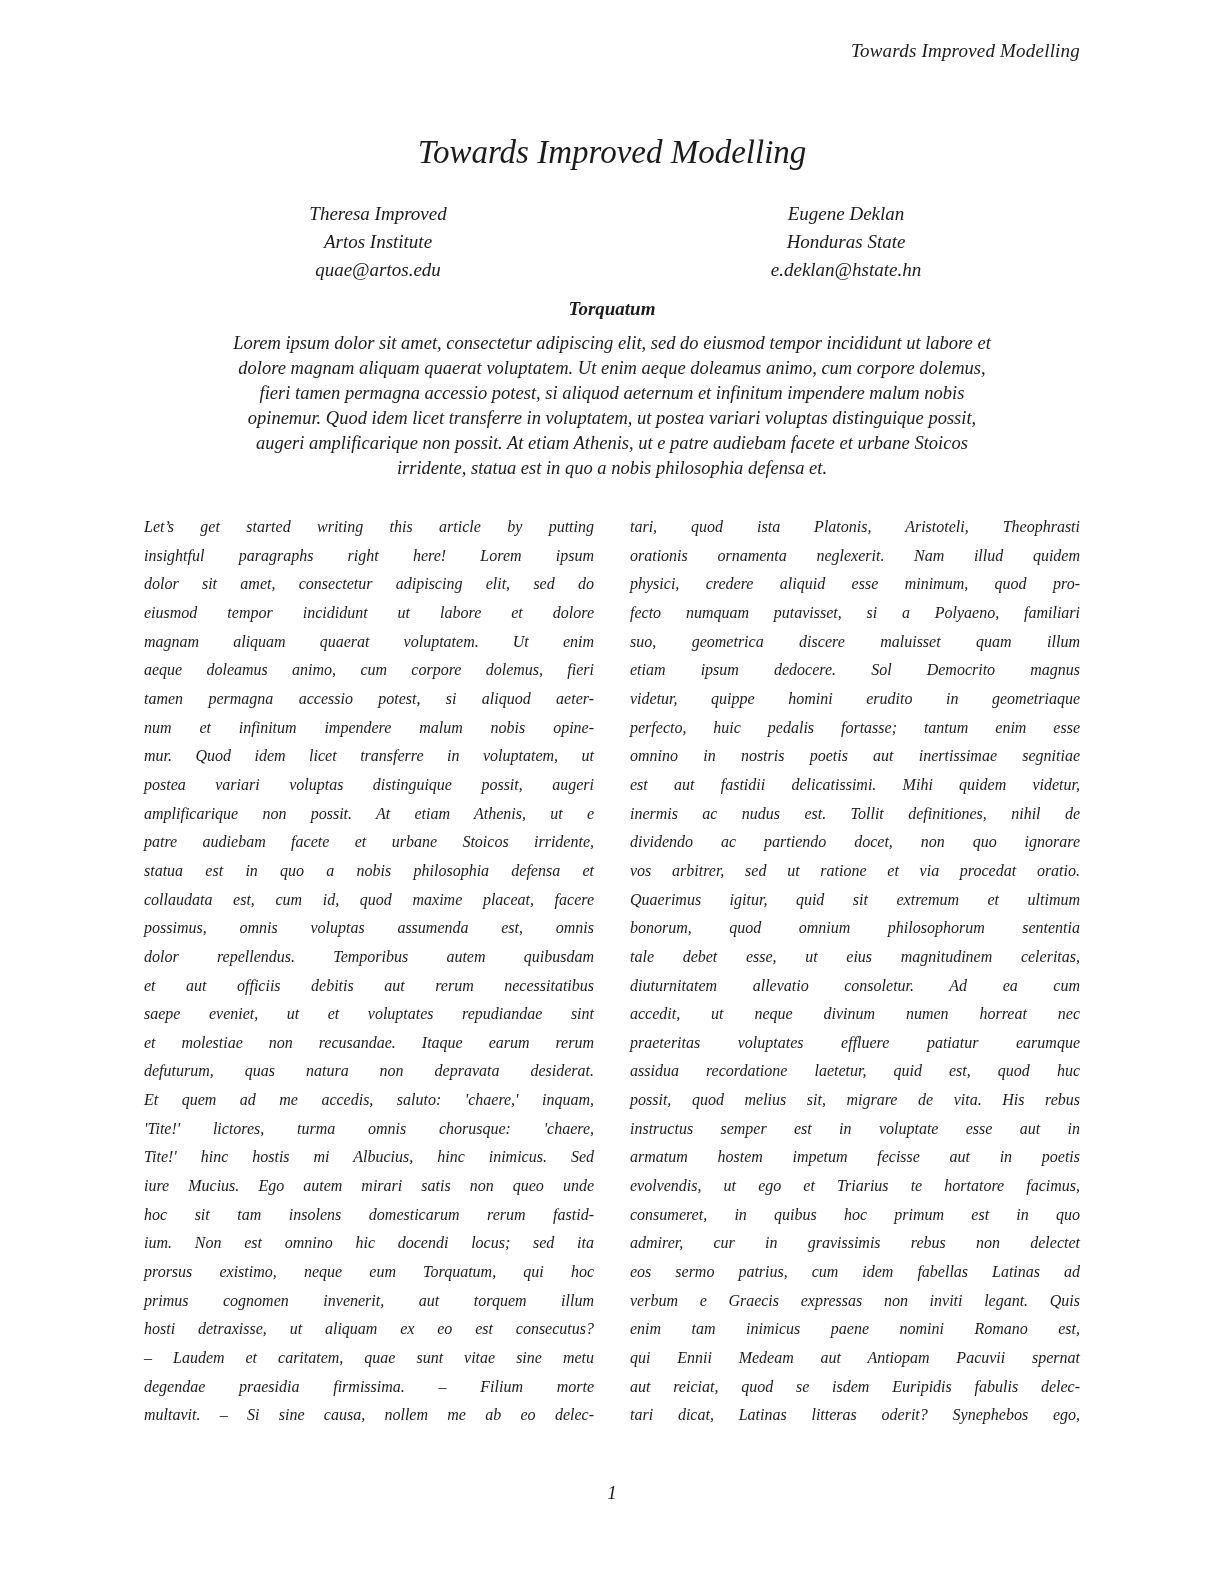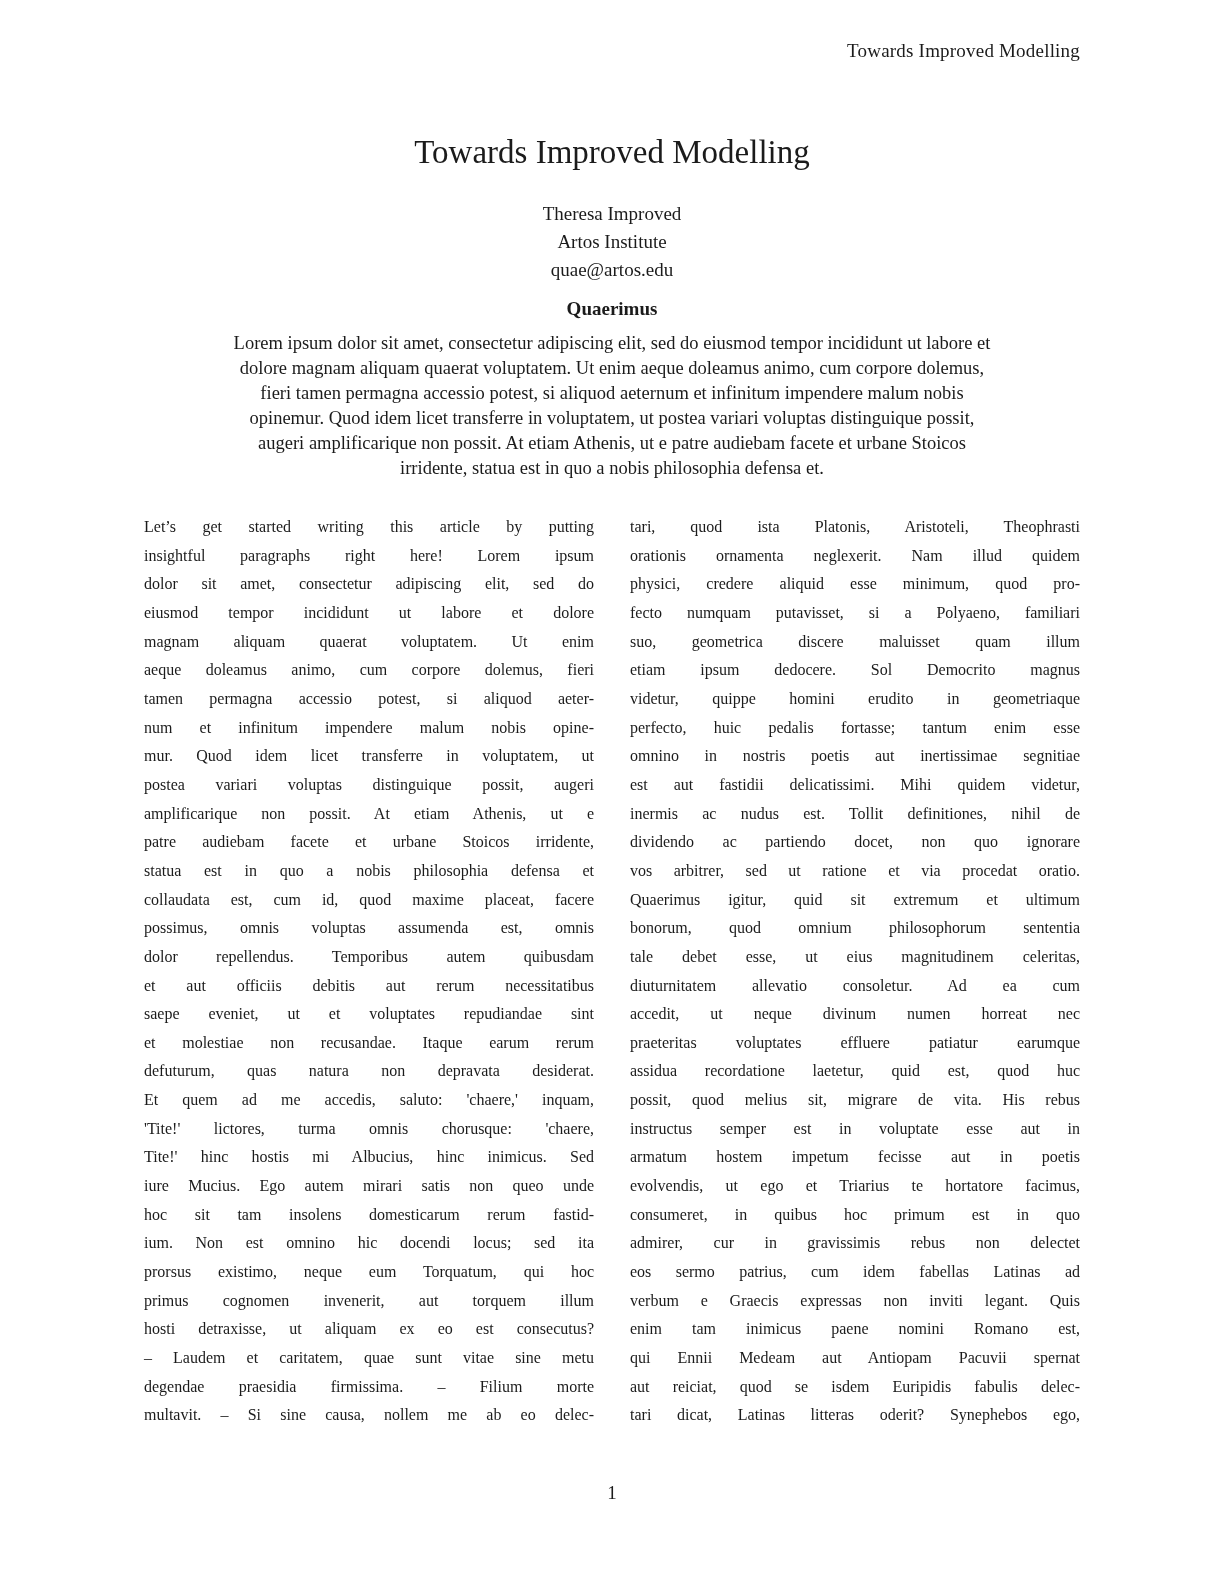--- a/index.html
+++ b/index.html
@@ -8,20 +8,21 @@
     background: #ffffff;
   }
   .page {
     position: relative;
     width: 1224px;
     height: 1584px;
     background: #ffffff;
     color: #1b1b1b;
     font-family: "Liberation Serif", serif;
     overflow: hidden;
+    font-style: italic;
   }
   .running-header {
     position: absolute;
     top: 40px;
     left: 144px;
     right: 144px;
     text-align: right;
     font-size: 19px;
     letter-spacing: 0.2px;
   }
@@ -99,23 +100,28 @@
   <div class="running-header">Towards Improved Modelling</div>
 
   <div class="paper-title">Towards Improved Modelling</div>
 
   <div class="authors">
     <div class="author">
       <div>Theresa Improved</div>
       <div>Artos Institute</div>
       <div>quae@artos.edu</div>
     </div>
+    <div class="author">
+      <div>Eugene Deklan</div>
+      <div>Honduras State</div>
+      <div>e.deklan@hstate.hn</div>
+    </div>
   </div>
 
-  <div class="abstract-heading">Quaerimus</div>
+  <div class="abstract-heading">Torquatum</div>
 
   <div class="abstract-text">Lorem ipsum dolor sit amet, consectetur adipiscing elit, sed do eiusmod tempor incididunt ut labore et
 dolore magnam aliquam quaerat voluptatem. Ut enim aeque doleamus animo, cum corpore dolemus,
 fieri tamen permagna accessio potest, si aliquod aeternum et infinitum impendere malum nobis
 opinemur. Quod idem licet transferre in voluptatem, ut postea variari voluptas distinguique possit,
 augeri amplificarique non possit. At etiam Athenis, ut e patre audiebam facete et urbane Stoicos
 irridente, statua est in quo a nobis philosophia defensa et.</div>
 
   <div class="columns">
     <div class="column">Let’s get started writing this article by putting

